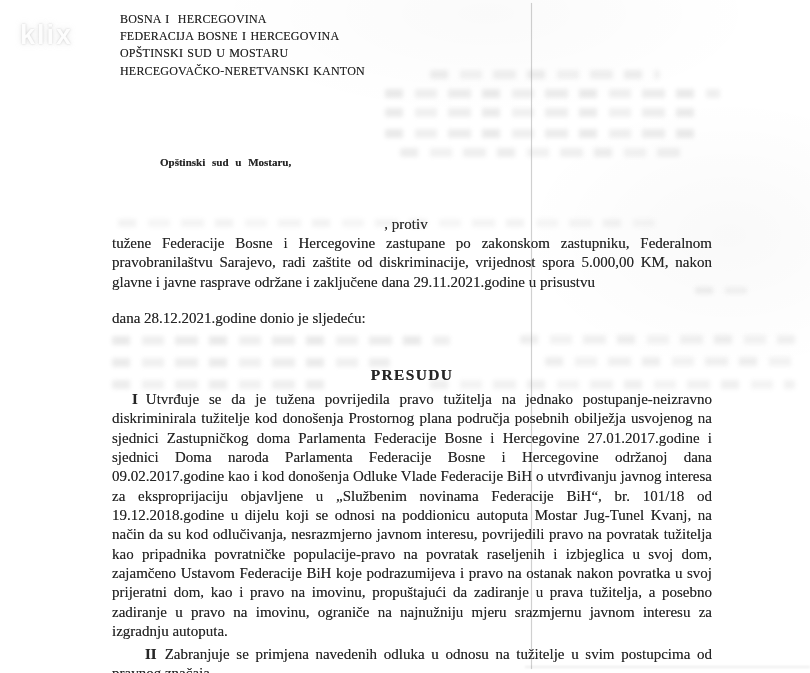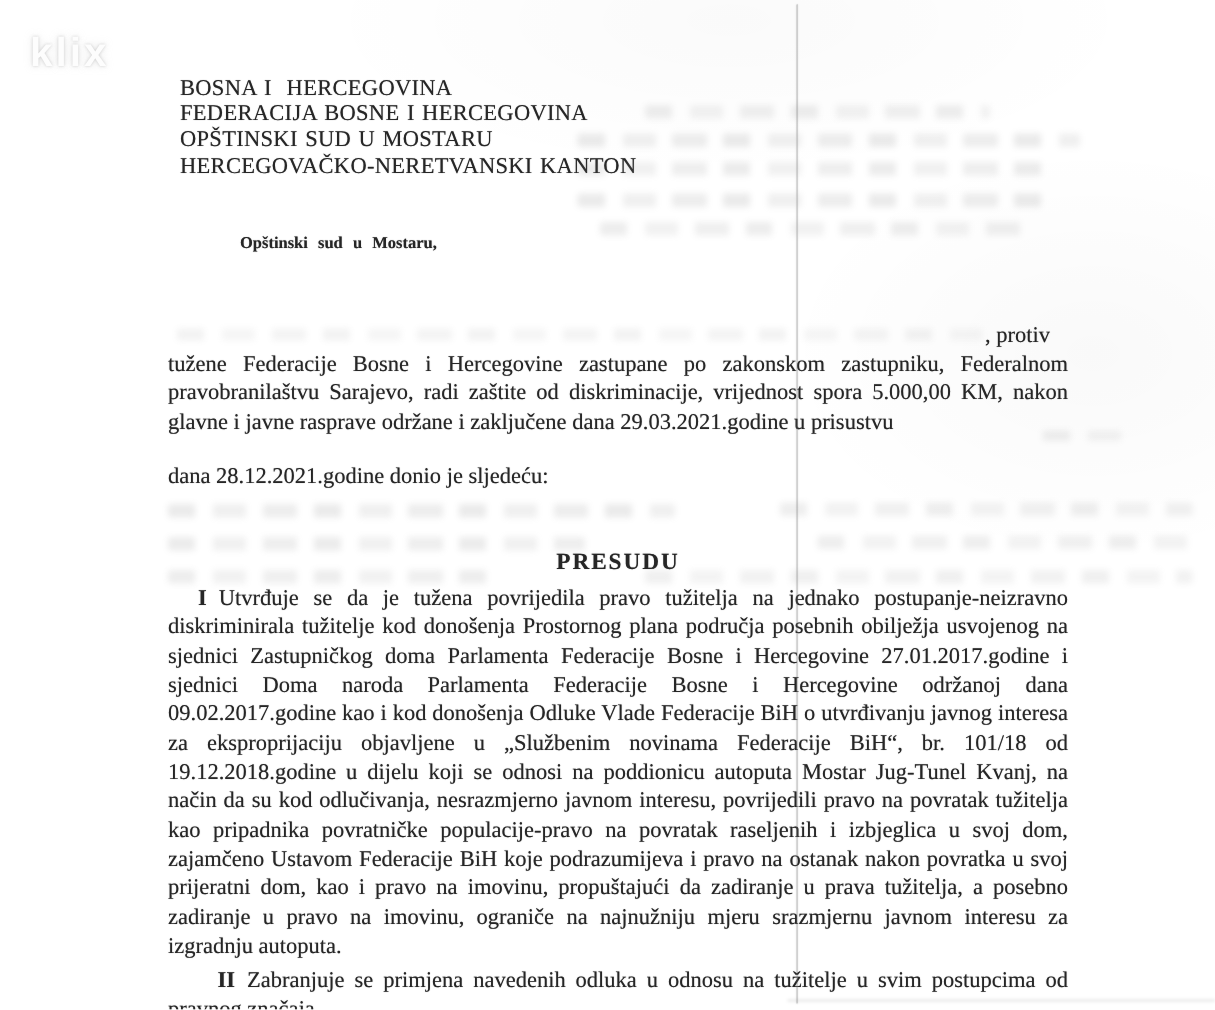--- a/index.html
+++ b/index.html
@@ -26,35 +26,35 @@
   .watermark {
     position: absolute; left: 20px; top: 20px;
     font-family: "Liberation Sans", "DejaVu Sans", sans-serif;
     font-weight: 800; font-size: 27px; letter-spacing: 2px;
     color: #fdfdfd;
     text-shadow: 0 0 2px rgba(175,175,175,0.6), 0 0 6px rgba(190,190,190,0.35);
   }
 
   .header-block {
     position: absolute; left: 120px; top: 11px;
-    font-size: 15px; line-height: 17.2px;
-    letter-spacing: 0.2px; word-spacing: 1px; margin-top: 40px;
+    font-size: 12px; line-height: 17.2px;
+    letter-spacing: 0.2px; word-spacing: 1px;
   }
   .header-line { white-space: pre; }
 
   .salutation {
     position: absolute; left: 160px; top: 156px;
     font-size: 11px; word-spacing: 4px; font-weight: bold;
   }
 
   .textblock {
     position: absolute; left: 112px; width: 600px;
     font-size: 15px; line-height: 19.35px;
   }
-  .row-protiv   { top: 215px; text-align: right; padding-right: 12px; box-sizing: border-box; font-family: Liberation Serif, serif; }
+  .row-protiv   { top: 215px; text-align: center; padding-right: 12px; box-sizing: border-box; font-family: Liberation Serif, serif; }
   .row-intro    { top: 234px; text-align: justify; }
   .row-date     { top: 309px; text-align: left; padding-right: 12px; box-sizing: border-box; }
   .row-title    { top: 347px; text-align: center; font-weight: bold; letter-spacing: 1.3px; font-size: 15.5px; margin-top: 18px; }
   .row-sec1     { top: 390px; text-align: justify; text-indent: 20px; }
   .row-sec2     { top: 645px; text-align: justify; text-indent: 33px; }
   .numeral { font-weight: bold; margin-right: 8px; }
 
   
   .fold-line {
     position: absolute; left: 531px; top: 3px;
@@ -103,21 +103,21 @@
     <div class="header-line">BOSNA I  HERCEGOVINA</div>
     <div class="header-line">FEDERACIJA BOSNE I HERCEGOVINA</div>
     <div class="header-line">OPŠTINSKI SUD U MOSTARU</div>
     <div class="header-line">HERCEGOVAČKO-NERETVANSKI KANTON</div>
   </div>
 
   <div class="salutation ink">Opštinski sud u Mostaru,</div>
 
   <div class="textblock row-protiv ink">, protiv</div>
 
-  <div class="textblock row-intro ink">tužene Federacije Bosne i Hercegovine zastupane po zakonskom zastupniku, Federalnom pravobranilaštvu Sarajevo, radi zaštite od diskriminacije, vrijednost spora 5.000,00 KM, nakon glavne i javne rasprave održane i zaključene dana 29.03.2021.godine u prisustvu</div>
+  <div class="textblock row-intro ink">tužene Federacije Bosne i Hercegovine zastupane po zakonskom zastupniku, Federalnom pravobranilaštvu Sarajevo, radi zaštite od diskriminacije, vrijednost spora 5.000,00 KM, nakon glavne i javne rasprave održane i zaključene dana 29.11.2021.godine u prisustvu</div>
 
   <div class="textblock row-date ink">dana 28.12.2021.godine donio je sljedeću:</div>
 
   <div class="textblock row-title ink">PRESUDU</div>
 
   <div class="textblock row-sec1 ink">
     <span class="numeral">I</span><span>Utvrđuje se da je tužena povrijedila pravo tužitelja na jednako postupanje-neizravno diskriminirala tužitelje kod donošenja Prostornog plana područja posebnih obilježja usvojenog na sjednici Zastupničkog doma Parlamenta Federacije Bosne i Hercegovine 27.01.2017.godine i sjednici Doma naroda Parlamenta Federacije Bosne i Hercegovine održanoj dana 09.02.2017.godine kao i kod donošenja Odluke Vlade Federacije BiH o utvrđivanju javnog interesa za eksproprijaciju objavljene u „Službenim novinama Federacije BiH“, br. 101/18 od 19.12.2018.godine u dijelu koji se odnosi na poddionicu autoputa Mostar Jug-Tunel Kvanj, na način da su kod odlučivanja, nesrazmjerno javnom interesu, povrijedili pravo na povratak tužitelja kao pripadnika povratničke populacije-pravo na povratak raseljenih i izbjeglica u svoj dom, zajamčeno Ustavom Federacije BiH koje podrazumijeva i pravo na ostanak nakon povratka u svoj prijeratni dom, kao i pravo na imovinu, propuštajući da zadiranje u prava tužitelja, a posebno zadiranje u pravo na imovinu, ograniče na najnužniju mjeru srazmjernu javnom interesu za izgradnju autoputa.</span>
   </div>
 
   <div class="textblock row-sec2 ink">

